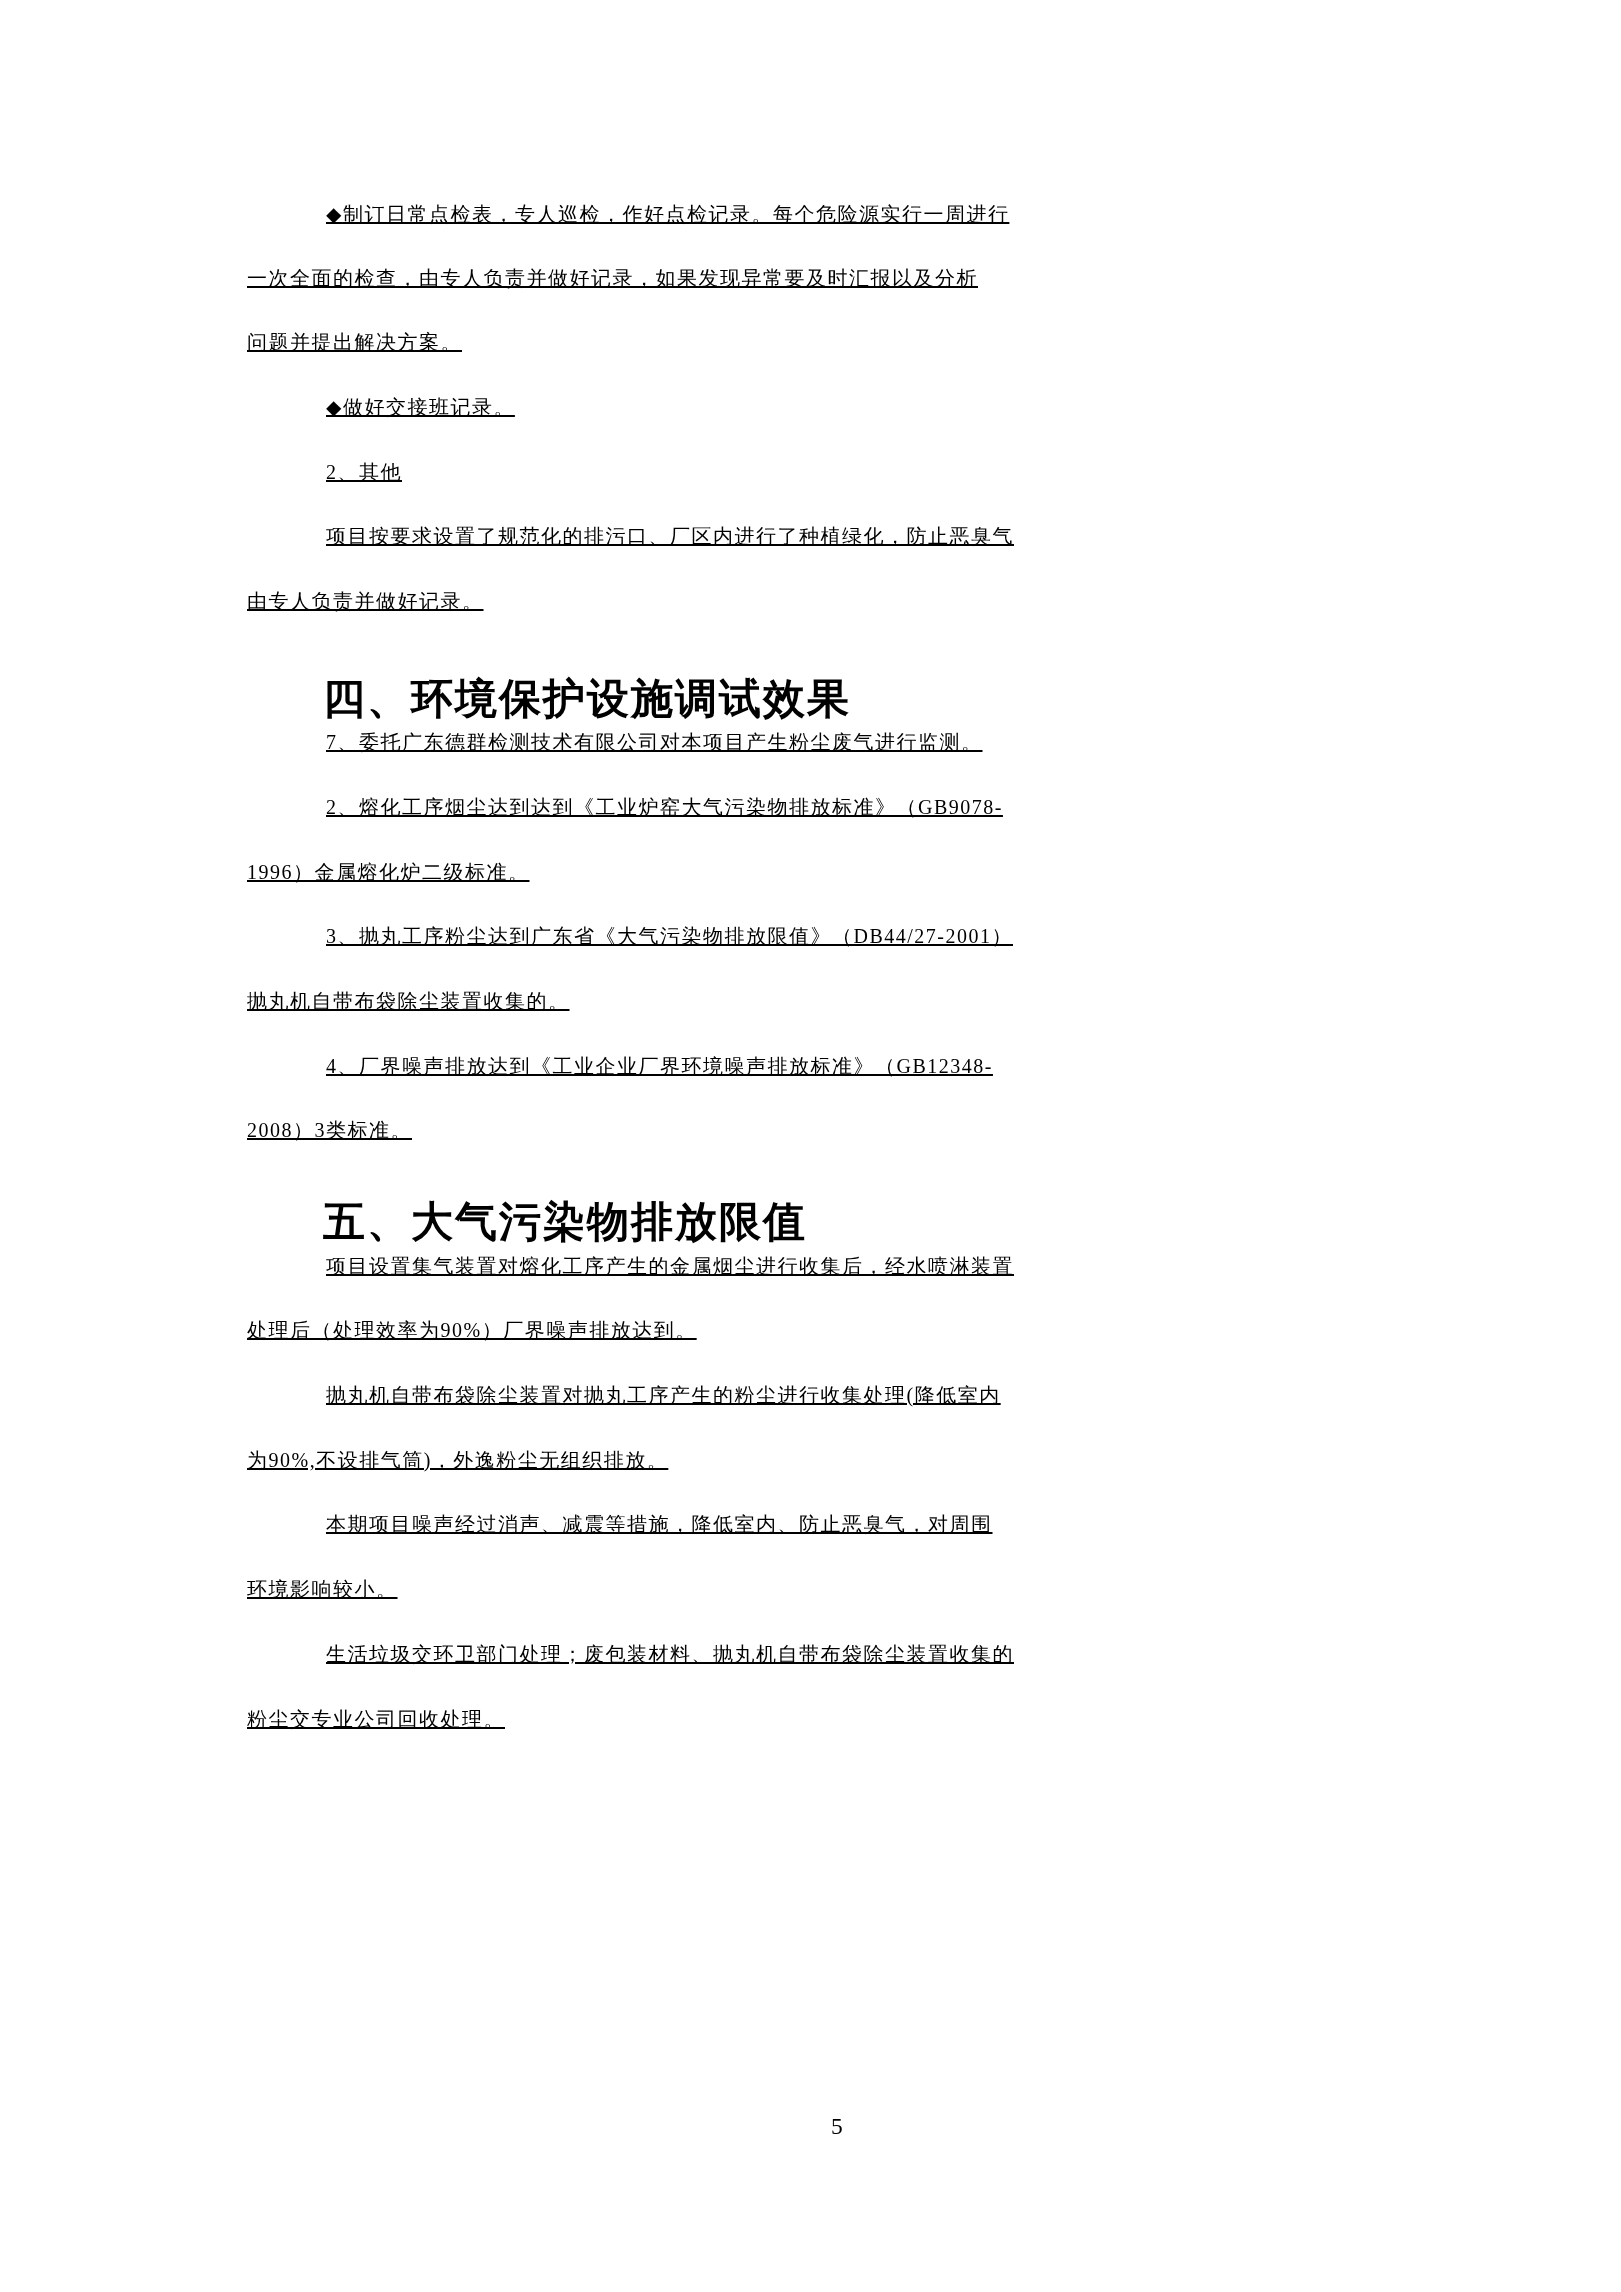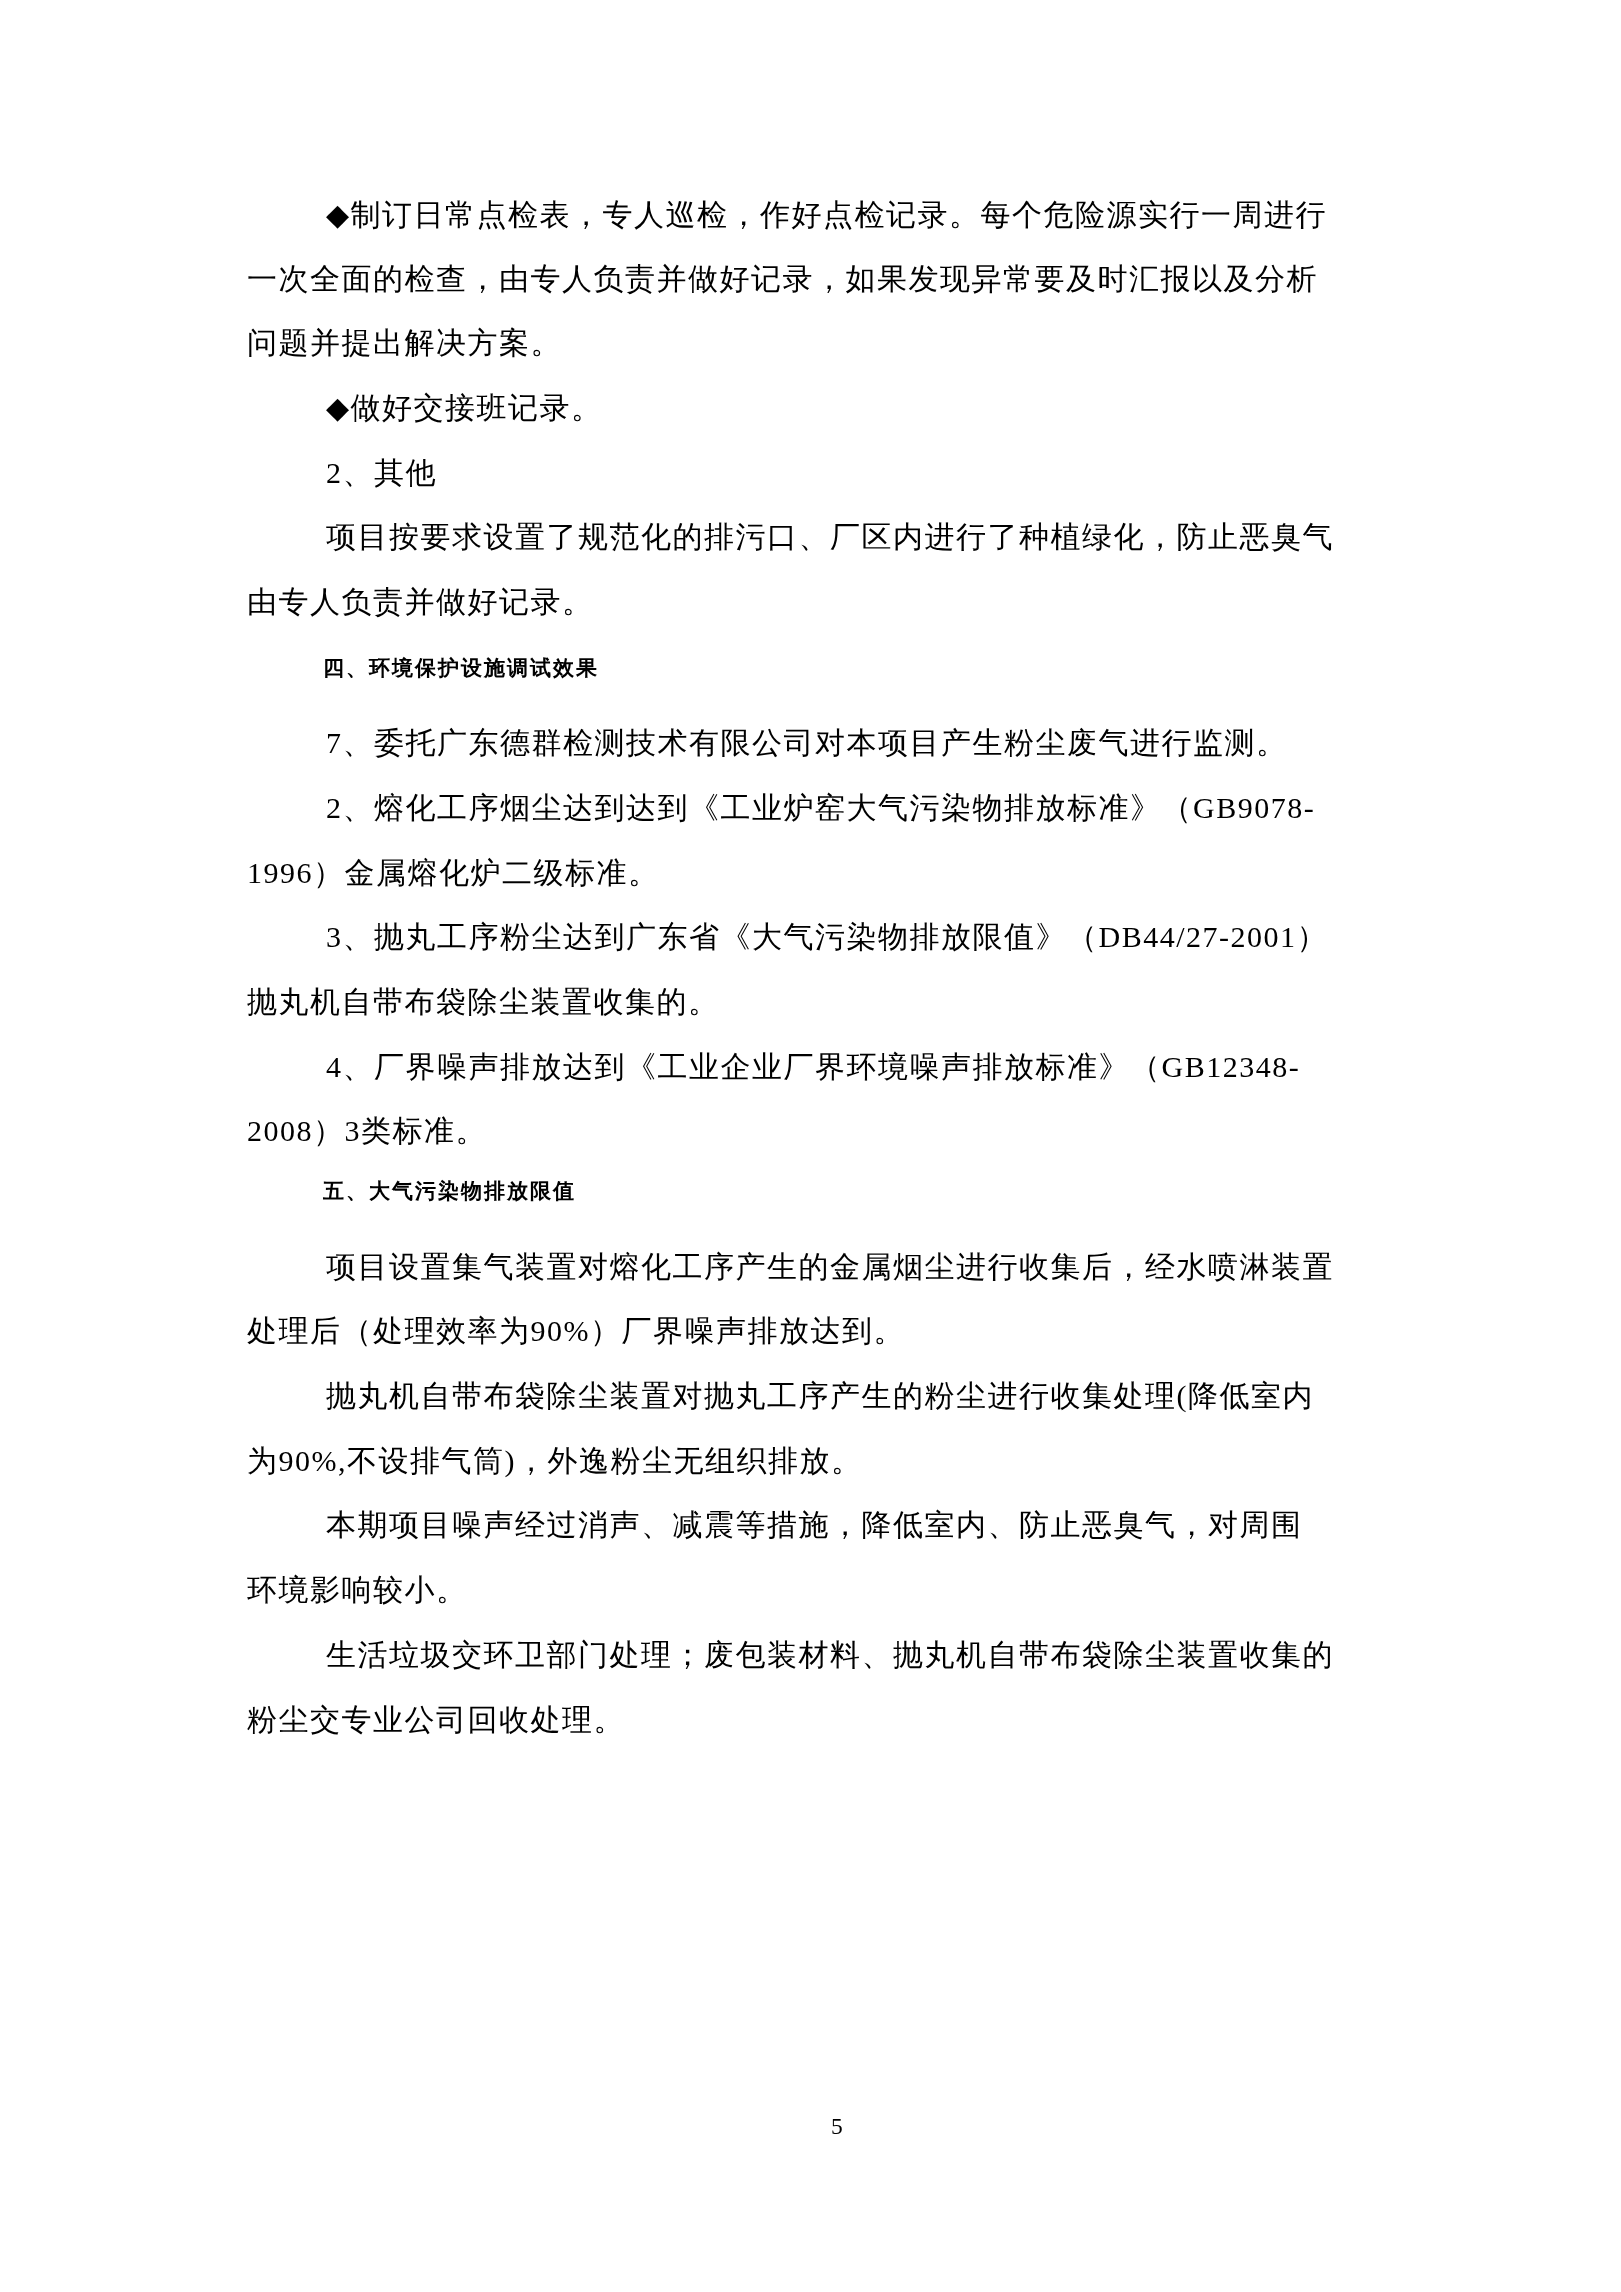--- a/index.html
+++ b/index.html
@@ -2,32 +2,34 @@
 <html><head>
 <meta charset="utf-8">
 <style>
   html, body { margin: 0; padding: 0; background: #ffffff; }
   body {
     width: 1621px; height: 2293px; position: relative; overflow: hidden;
     font-family: "Liberation Serif", "DejaVu Serif", serif; color: #000;
   }
   .line {
     position: absolute;
-    font-size: 30px;
+    font-size: 20px;
     line-height: 35px;
     white-space: nowrap;
     letter-spacing: 1.5px;
+    text-decoration: underline;
   }
   .heading {
     position: absolute;
-    font-size: 21px;
+    font-size: 42px;
     line-height: 39px;
     font-weight: bold;
     white-space: nowrap;
     letter-spacing: 2px;
+    margin-top: 31px;
   }
   .indent { left: 326px; }
   .flush { left: 247px; }
   .head-pos { left: 323px; }
   .page-num {
     position: absolute; left: 831px; top: 2113px;
     font-size: 23.5px; line-height: 27.4px;
   }
 </style>
 </head>

